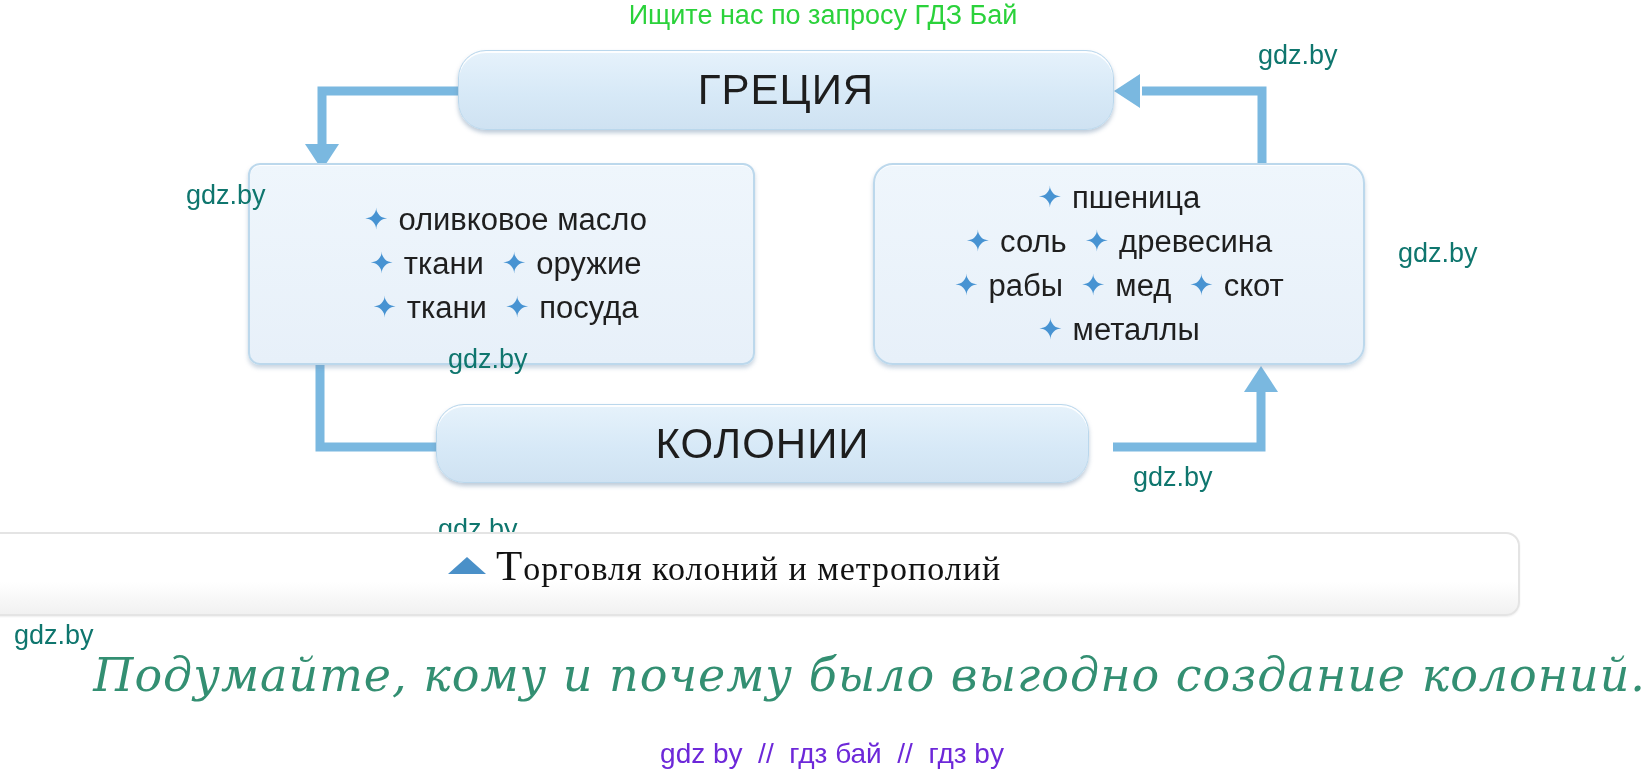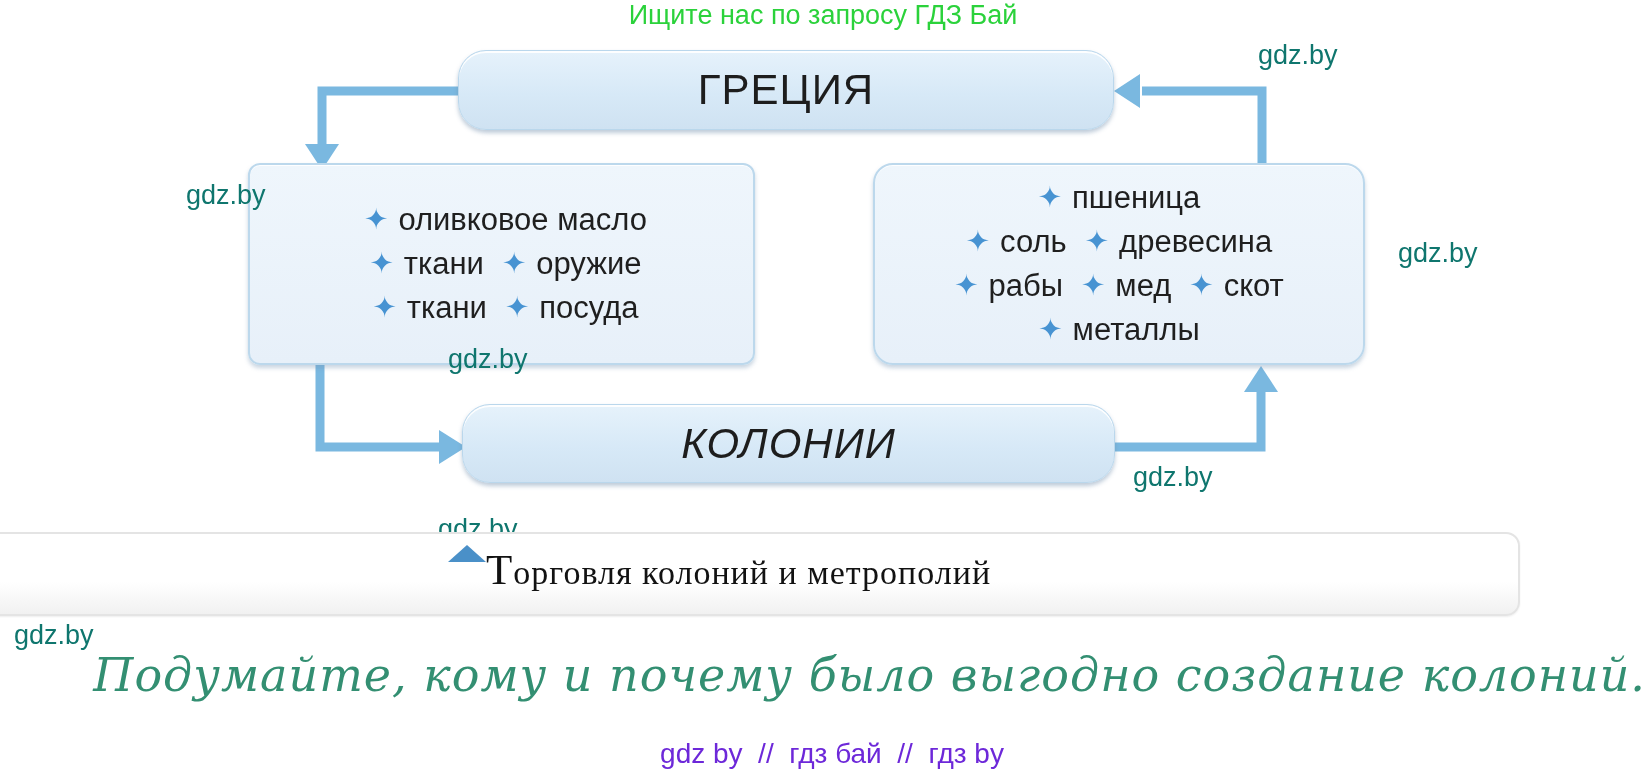--- a/index.html
+++ b/index.html
@@ -24,21 +24,21 @@
   .title-box{
     position:absolute;
     background:linear-gradient(180deg,#e6f2fb 0%,#d7e9f7 55%,#cfe2f2 100%);
     border:1px solid #bad7ec;
     border-radius:28px;
     box-shadow:0 3px 4px rgba(110,140,170,.45), inset 0 2px 0 rgba(255,255,255,.9);
     display:flex;align-items:center;justify-content:center;
     font-size:42px;color:#1d1d1d;letter-spacing:1px;
   }
   .box-greece{left:458px;top:50px;width:654px;height:78px;}
-  .box-colonies{left:462px;top:404px;width:651px;height:77px;font-style:italic;}
+  .box-colonies{left:436px;top:404px;width:651px;height:77px;}
   
   .goods-box{
     position:absolute;top:163px;height:198px;
     background:linear-gradient(180deg,#eff6fc 0%,#e7f0f9 100%);
     border:2px solid #bcd8ec;
     border-radius:12px;
     box-shadow:0 3px 4px rgba(120,150,180,.4), inset 0 1px 0 rgba(255,255,255,.9);
     display:flex;flex-direction:column;justify-content:center;
     text-align:center;
   }
@@ -54,21 +54,21 @@
   
   .caption-panel{
     position:absolute;left:-30px;top:532px;width:1546px;height:80px;
     background:linear-gradient(180deg,#ffffff 0%,#ffffff 60%,#f1f1f1 100%);
     border:2px solid #e4e4e4;
     border-radius:14px;
     box-shadow:0 1px 2px rgba(0,0,0,.07);
   }
   .caption-row{
     position:absolute;left:448px;top:545px;height:40px;
-    display:flex;gap:0;
+    display:flex;align-items:center;gap:10px;
   }
   .tri-up{
     width:0;height:0;
     border-left:19px solid transparent;
     border-right:19px solid transparent;
     border-bottom:17px solid #4a90c8;
   }
   .caption-text{
     display:block;
     font-family:"Liberation Serif", serif;

